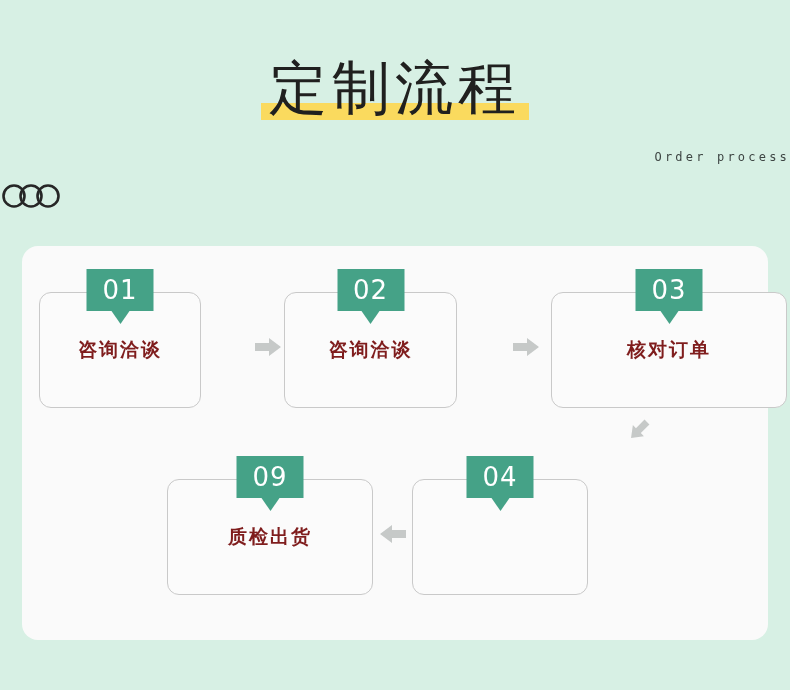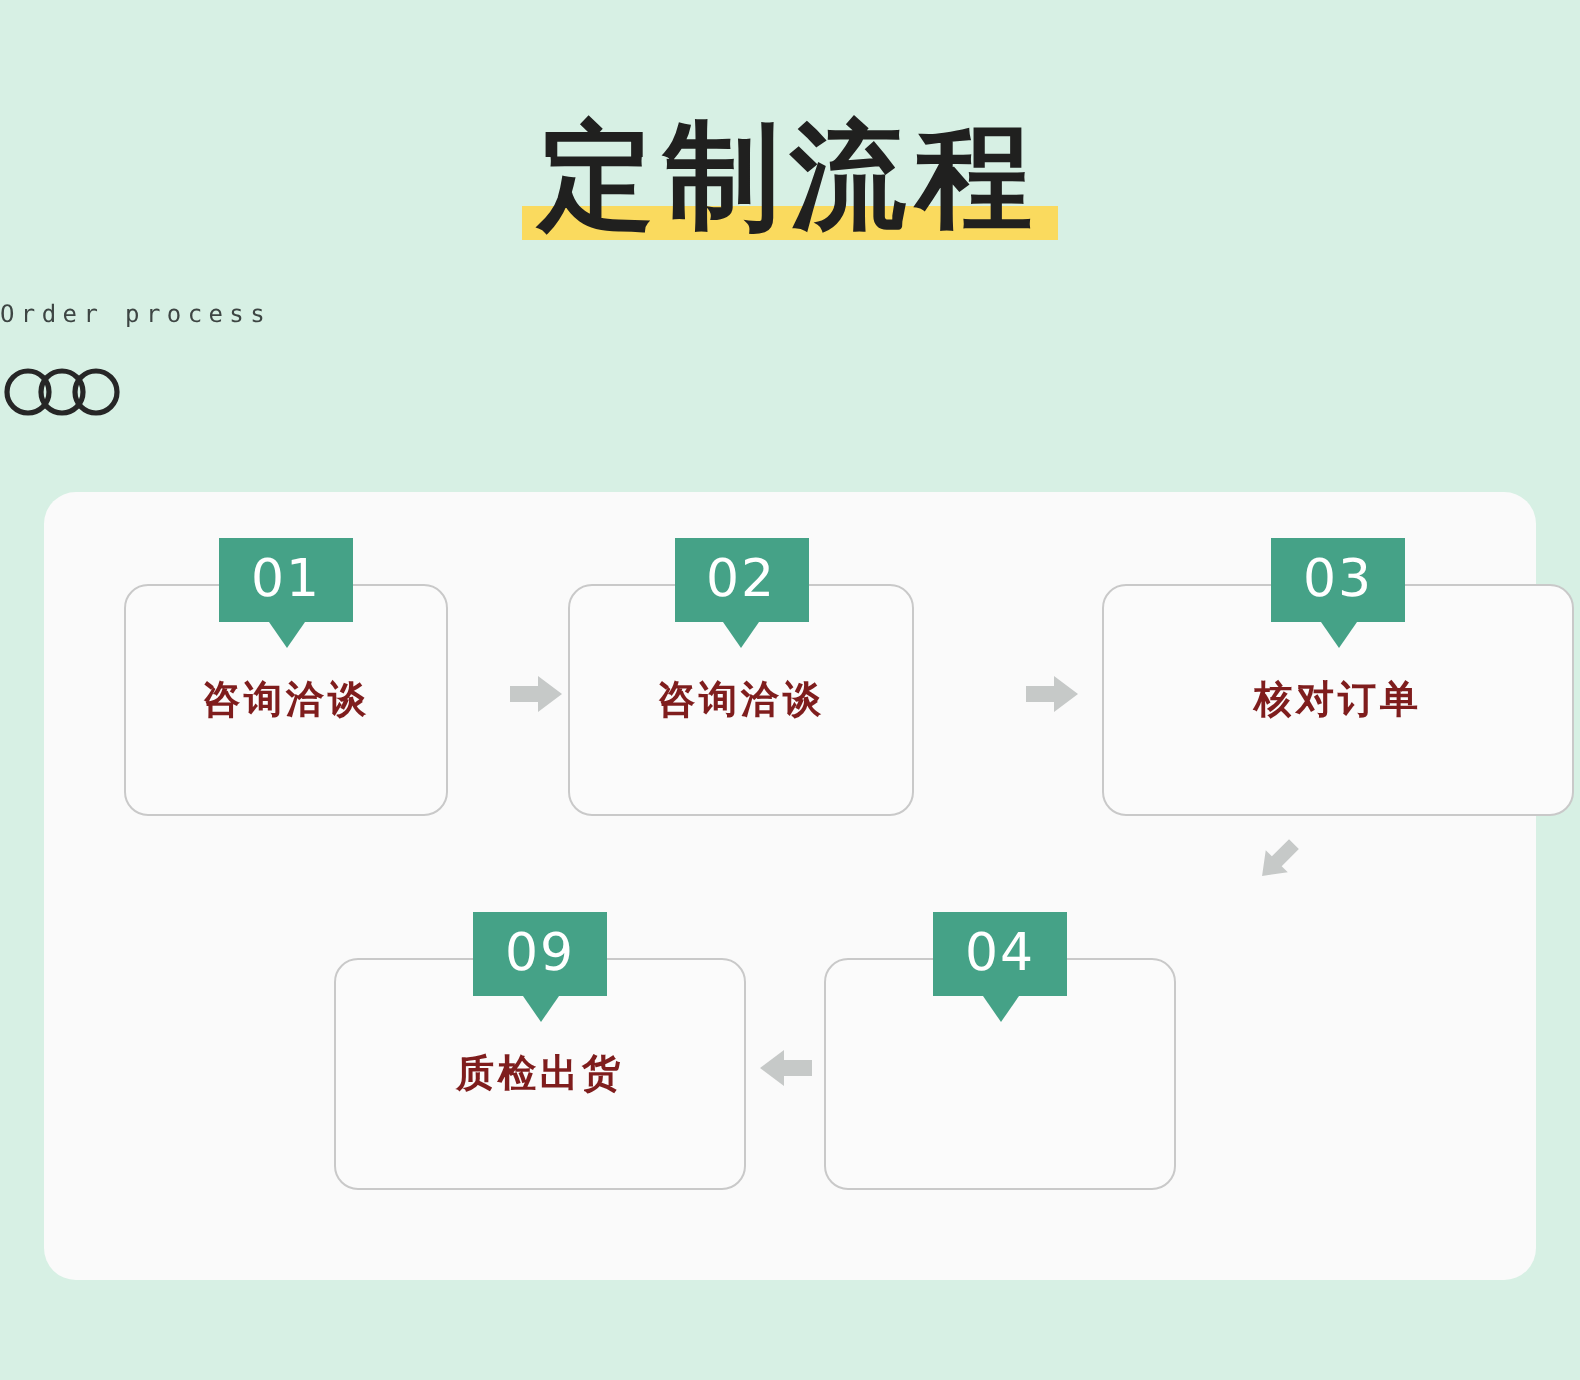--- a/index.html
+++ b/index.html
@@ -41,32 +41,32 @@
     bottom: 4px;
     height: 17px;
     background: #fada5e;
     z-index: 0;
   }
   .page-title {
     position: relative;
     z-index: 1;
     font-family: "DejaVu Sans", "Liberation Sans", sans-serif;
     font-size: 58px;
-    font-weight: bold;
+    font-weight: normal;
     color: #20201f;
     letter-spacing: 5px;
     line-height: 72px;
     white-space: nowrap;
   }
   .subtitle {
     position: absolute;
     left: 0;
     top: 150px;
     width: 790px;
-    text-align: left;
+    text-align: right;
     font-size: 12px;
     letter-spacing: 3.2px;
     color: #3d4543;
     font-family: "DejaVu Sans Mono", "Liberation Mono", monospace;
   }
   .rings {
     position: absolute;
     left: 0;
     top: 183px;
     width: 790px;
@@ -128,21 +128,21 @@
     margin-left: -9px;
     top: 42px;
     width: 0;
     height: 0;
     border-left: 9px solid transparent;
     border-right: 9px solid transparent;
     border-top: 13px solid #45a287;
   }
 
   
-  .step-1 { left: 39px;  top: 292px; width: 162px; height: 116px; margin-left: 23px; }
+  .step-1 { left: 39px;  top: 292px; width: 162px; height: 116px; }
   .step-2 { left: 284px; top: 292px; width: 173px; height: 116px; }
   .step-3 { left: 551px; top: 292px; width: 236px; height: 116px; }
   .step-4 { left: 412px; top: 479px; width: 176px; height: 116px; }
   .step-5 { left: 167px; top: 479px; width: 206px; height: 116px; }
 
   
   .arrow {
     position: absolute;
     color: #c6c9c8;
     line-height: 1;

